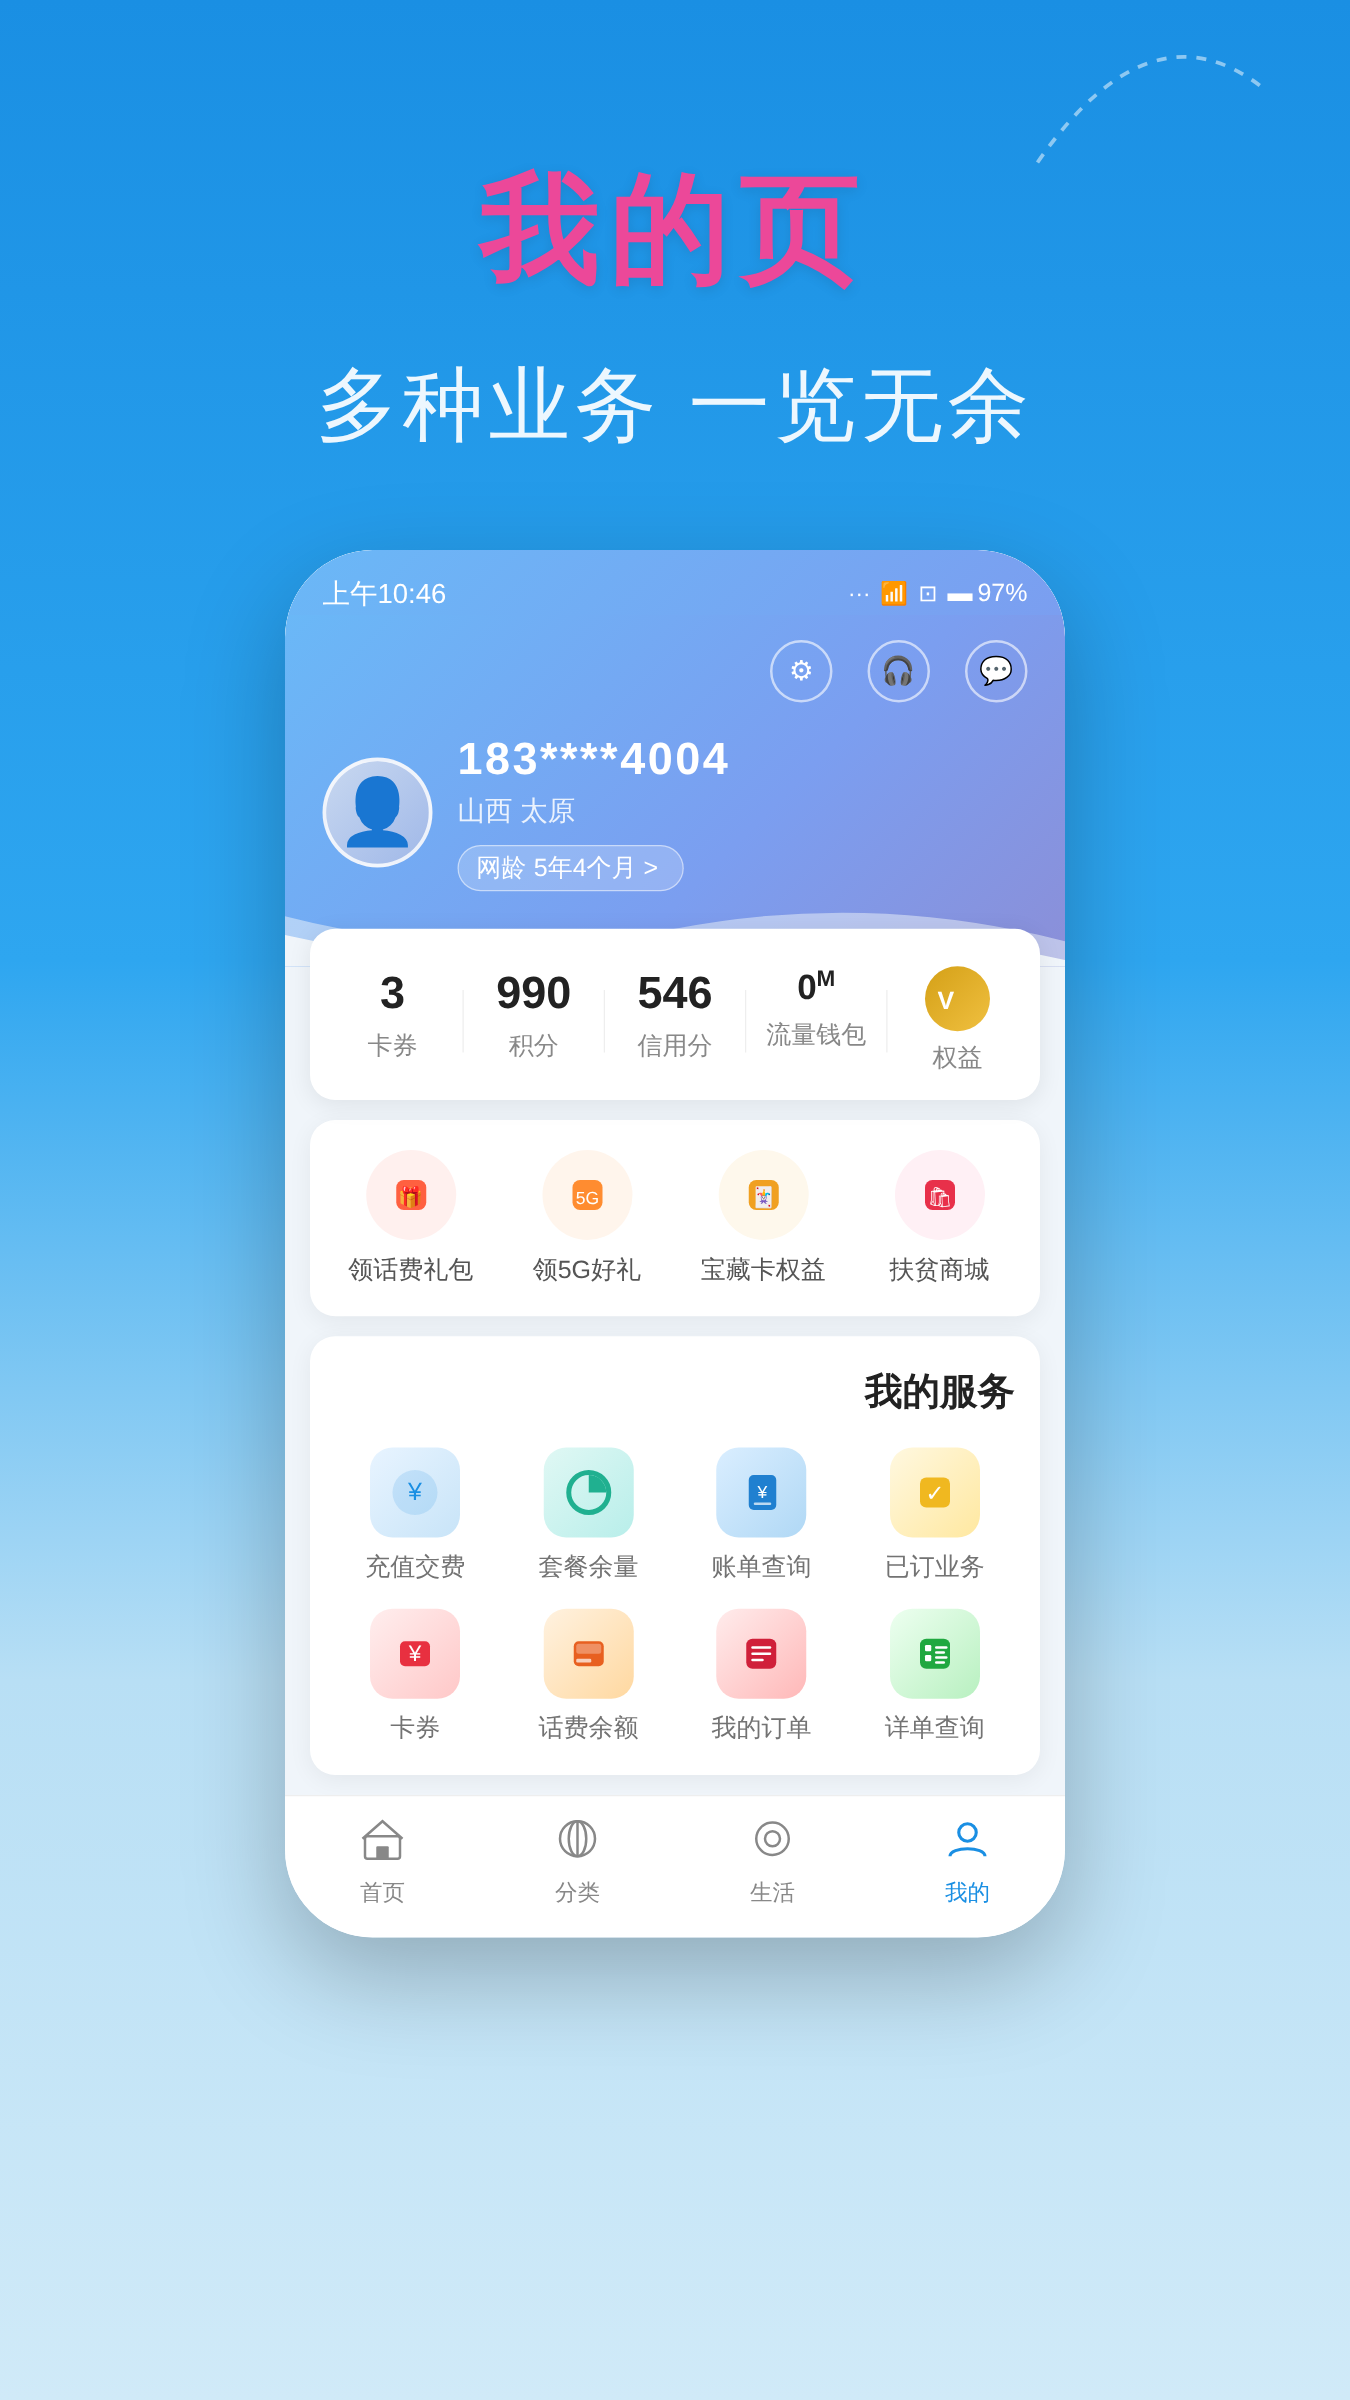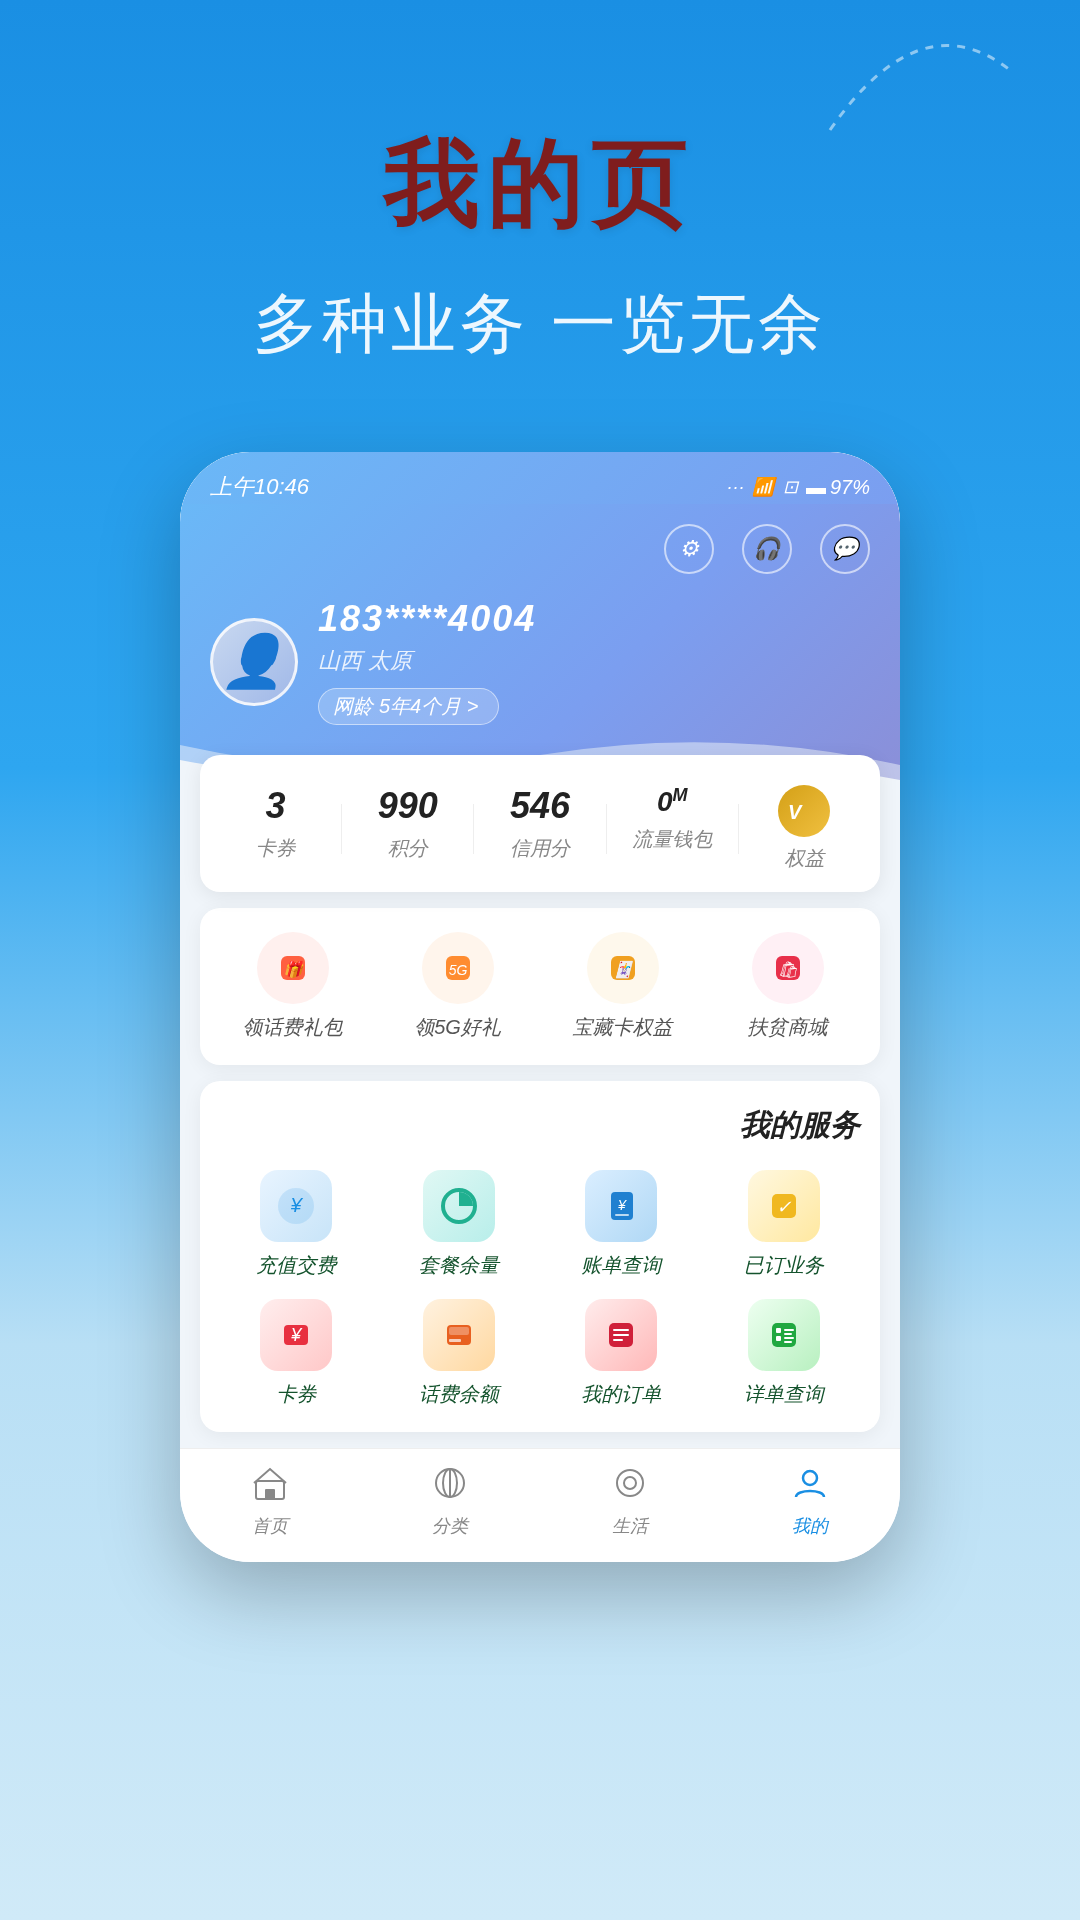--- a/index.html
+++ b/index.html
@@ -25,43 +25,42 @@
     
     .hero-section {
       position: absolute;
       top: 120px;
       left: 0; right: 0;
       text-align: center;
     }
     .hero-title {
       font-size: 96px;
       font-weight: 900;
-      color: #7f1d1d;
+      color: #ec4899;
       letter-spacing: 8px;
       text-shadow: 0 2px 10px rgba(0,0,0,0.1);
     }
     .hero-subtitle {
       font-size: 65px;
       color: rgba(255,255,255,0.92);
       margin-top: 30px;
       letter-spacing: 4px;
     }
 
     
     .phone-mockup {
       position: absolute;
-      top: 452px;
+      top: 440px;
       left: 50%;
       transform: translateX(-50%);
-      width: 720px;
+      width: 624px;
       background: #f0f5fa;
       border-radius: 70px;
       box-shadow: 0 30px 80px rgba(0,0,0,0.25);
       overflow: hidden;
-      font-style: italic;
     }
 
     
     .phone-screen {
       background: #f0f5fa;
       border-radius: 70px;
       overflow: hidden;
     }
 
     
@@ -281,21 +280,21 @@
     .svc-blue { background: linear-gradient(135deg, #e8f4ff, #c8e4f8); }
     .svc-teal { background: linear-gradient(135deg, #e0f8f4, #b8eeea); }
     .svc-lblue { background: linear-gradient(135deg, #daeeff, #b0d8f5); }
     .svc-yellow { background: linear-gradient(135deg, #fff8e0, #ffe8a0); }
     .svc-red { background: linear-gradient(135deg, #ffeeee, #ffc8c8); }
     .svc-orange { background: linear-gradient(135deg, #fff2e0, #ffd8a0); }
     .svc-crimson { background: linear-gradient(135deg, #ffecec, #ffb8b8); }
     .svc-green { background: linear-gradient(135deg, #edfff0, #b8f0c0); }
     .service-label {
       font-size: 20px;
-      color: #14532d;
+      color: #737373;
     }
 
     
     .bottom-nav {
       background: #fff;
       display: flex;
       justify-content: space-around;
       align-items: flex-start;
       padding: 16px 0 24px;
       border-top: 1px solid #eee;

